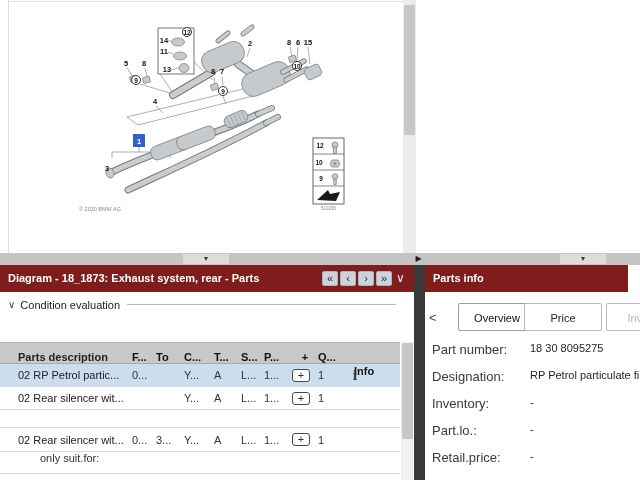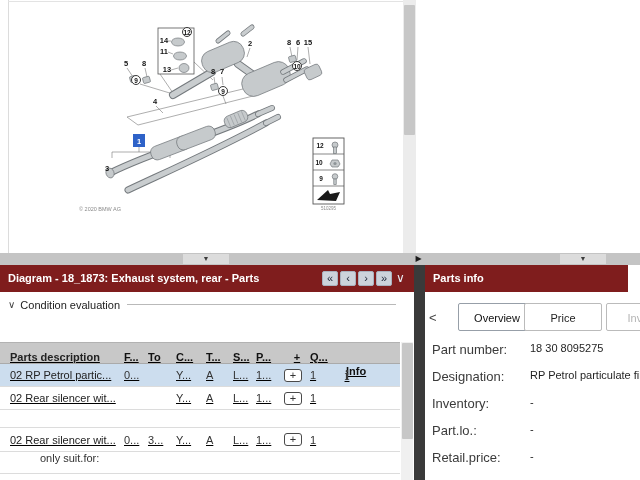--- a/index.html
+++ b/index.html
@@ -40,21 +40,21 @@
   .sec-chev{color:#444;font-size:10px;margin-right:5px;cursor:pointer;}
   .sec-label{color:#222;font-size:11px;white-space:nowrap;}
   .rule{flex:1;border-top:1px solid #b9b9b9;margin-left:7px;}
 
   #cond-row{top:27px;height:25px;padding:0 8px;box-sizing:border-box;width:404px;}
   #note-row{top:52px;height:25px;padding:0 8px;box-sizing:border-box;width:404px;display:flex;gap:18px;}
   .note-group{flex:1;display:flex;align-items:center;}
 
   .tbl{position:absolute;left:0;top:77px;width:400px;}
   .trow{display:grid;grid-template-columns:116px 24px 28px 30px 27px 23px 30px 24px 24px 64px;
-        padding-left:6px;align-items:center;box-sizing:border-box;text-decoration:underline;}
+        padding-left:14px;align-items:center;box-sizing:border-box;}
   .thead{height:22px;background:#c8c8c8;border-top:1px solid #b2b2b2;border-bottom:1px solid #aaaaaa;}
   .thead .cell{font-weight:bold;color:#111;}
   .cell{font-size:11px;color:#333;white-space:nowrap;overflow:hidden;padding-left:2px;}
   .cell.desc{padding-left:4px;color:#222;}
   .r{height:23px;border-bottom:1px solid #dcdcdc;cursor:pointer;}
   .r.sel{background:#ccddee;}
   .r.blank{height:18px;}
   .r.notejoin{height:21px;}
   .r.partial{height:6px;border-bottom:none;}
   .addbtn{width:18px;height:13px;border:1px solid #4a4a4a;border-radius:3px;background:#fff;

